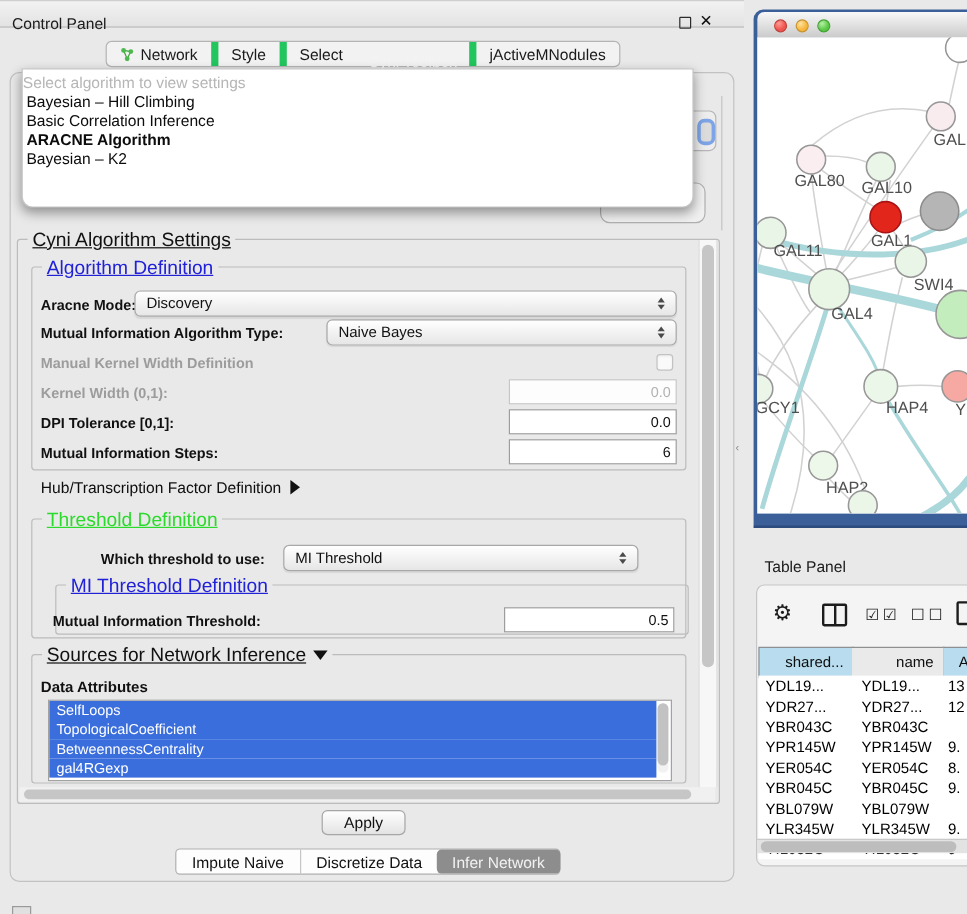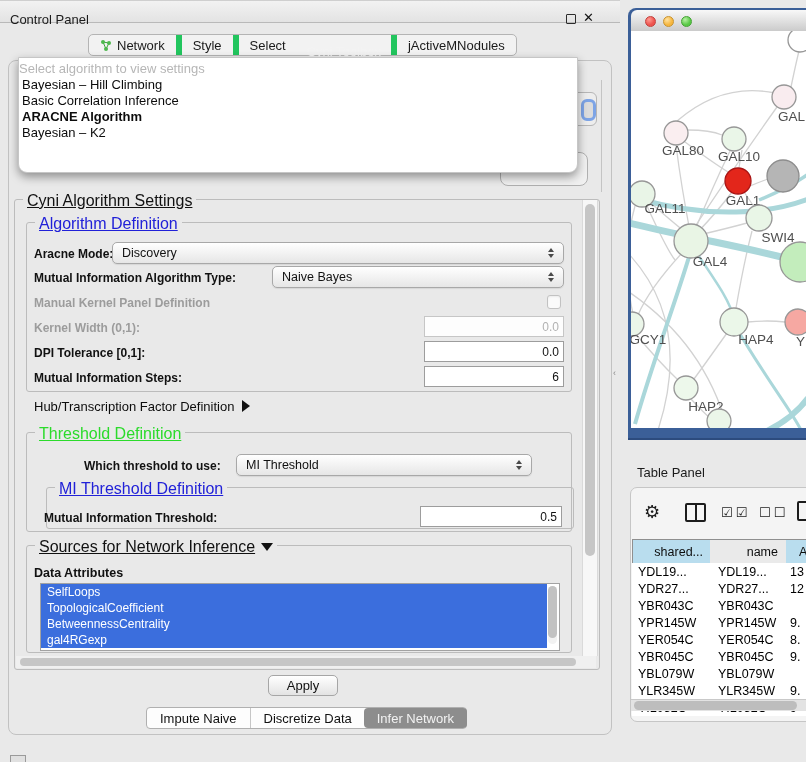--- a/index.html
+++ b/index.html
@@ -189,21 +189,21 @@
     </span>
 </div>
 <span class="abs flabel" style="left:34px;top:271px;">Mutual Information Algorithm Type:</span>
 <div class="abs combo" style="left:272px;top:266px;width:292px;">
   <span class="combo-text">Naive Bayes</span>
   <span class="stepper">
       <span class="tri-up"></span>
       <span class="tri-down"></span>
     </span>
 </div>
-<span class="abs flabel dis" style="left:34px;top:296px;">Manual Kernel Panel Definition</span>
+<span class="abs flabel dis" style="left:34px;top:296px;">Manual Kernel Width Definition</span>
 <div class="abs checkbox" style="left:547px;top:295px;"></div>
 <span class="abs flabel dis" style="left:34px;top:321px;">Kernel Width (0,1):</span>
 <input class="abs field dis" style="left: 424px; top: 316px; width: 140px;" disabled="" value="0.0">
 <span class="abs flabel" style="left:34px;top:346px;">DPI Tolerance [0,1]:</span>
 <input class="abs field" style="left: 424px; top: 341px; width: 140px;" value="0.0">
 <span class="abs flabel" style="left:34px;top:371px;">Mutual Information Steps:</span>
 <input class="abs field" style="left: 424px; top: 366px; width: 140px;" value="6">
 
 <div class="abs hub-row" style="left:34px;top:399px;">
   <span>Hub/Transcription Factor Definition</span><span class="tri-right"></span>

